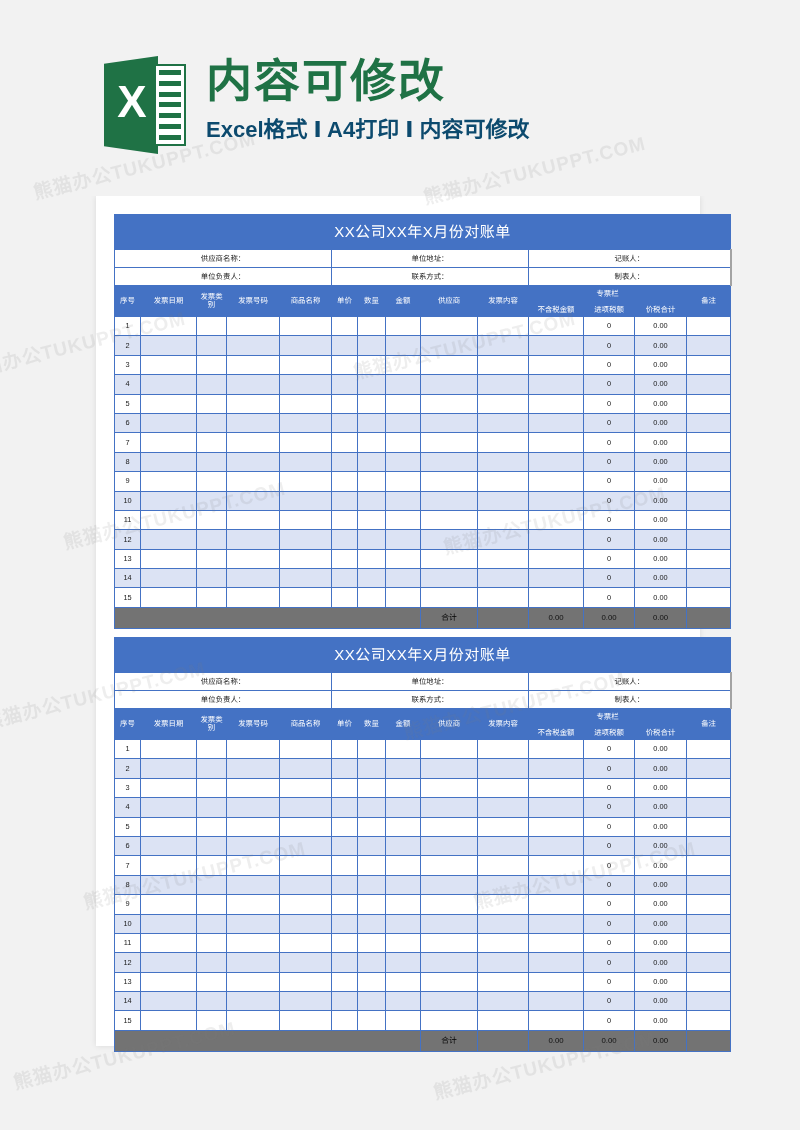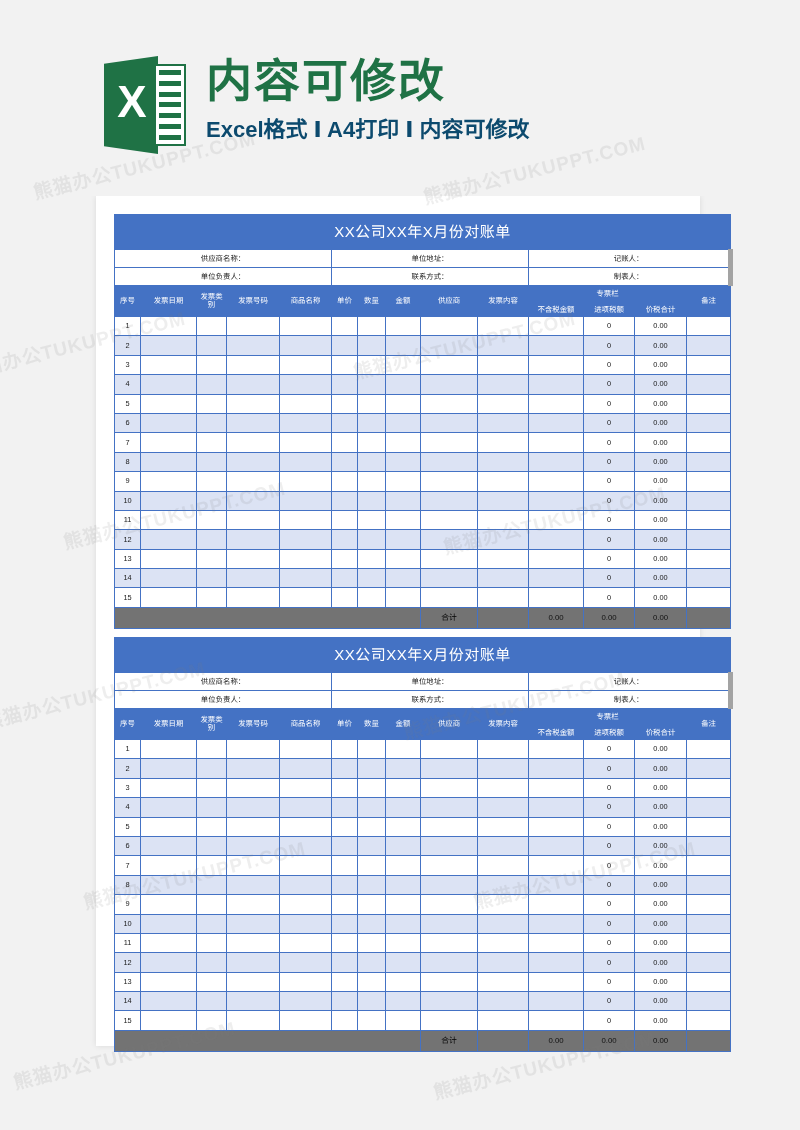--- a/index.html
+++ b/index.html
@@ -163,21 +163,21 @@
     background: #ffffff;
     height: 17px;
     font-size: 7.4px;
     font-weight: bold;
     text-align: left;
     padding-left: 4px;
     border-left: none;
     border-right: none;
   }
   .info-row td.ib-l { border-left: 1px solid #4472c4; }
-  .info-row td.ib-r { border-right: 5px solid #a3a3a3; }
+  .info-row td.ib-r { border-right: 2px solid #a3a3a3; }
 
   
   .hdr th {
     background: #4472c4;
     color: #ffffff;
     font-weight: bold;
     font-size: 7.4px;
     border: 1px solid #7ea0da;
   }
   .hdr-a th { height: 16px; }

